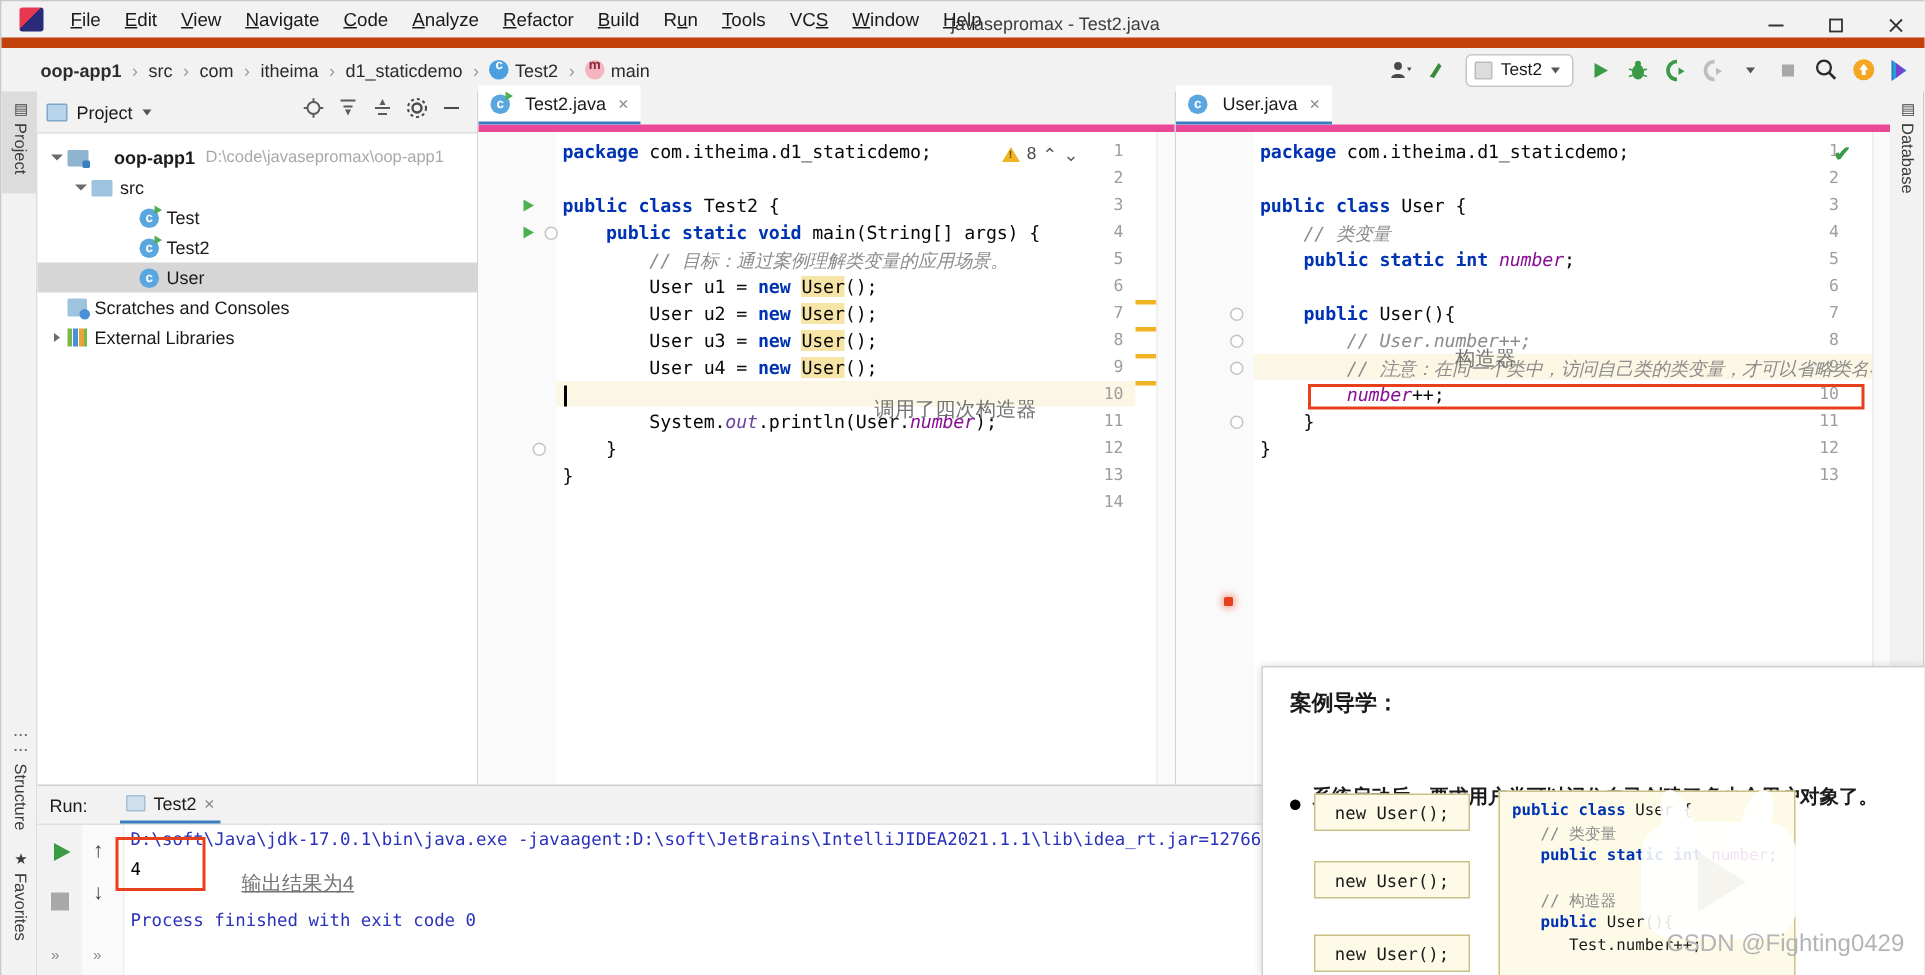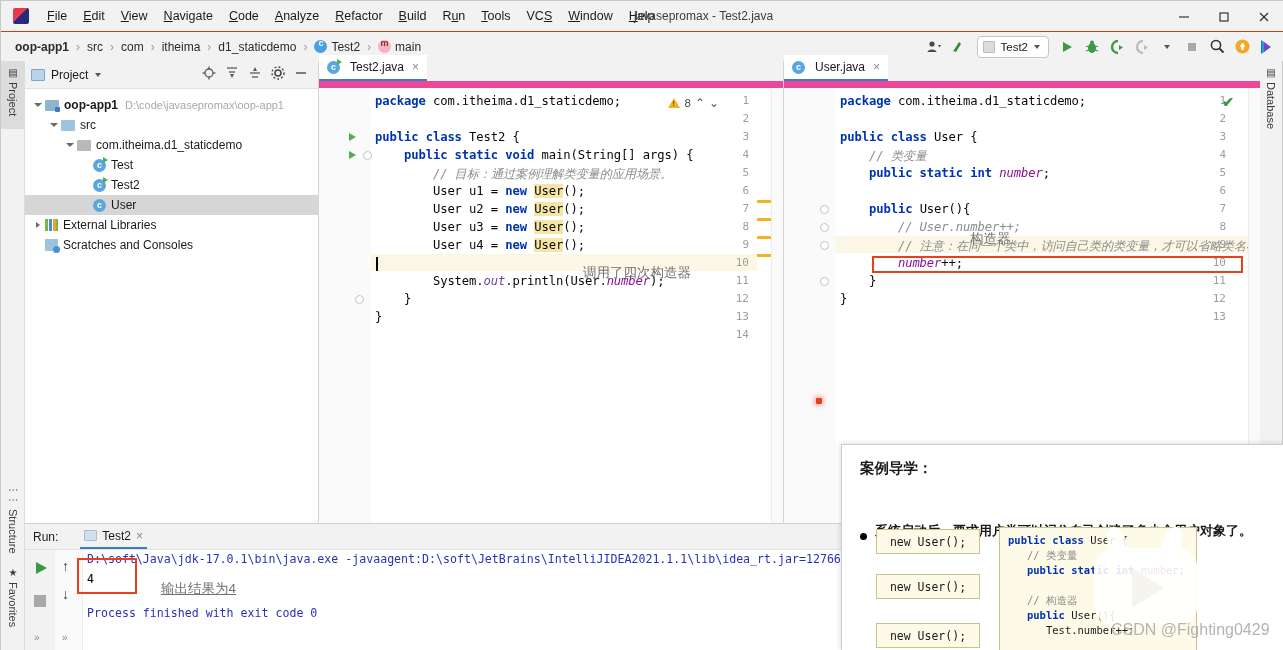--- a/index.html
+++ b/index.html
@@ -10,21 +10,21 @@
   }
   #app {
     position: relative; width: 1283px; height: 650px;
     background: #f2f2f2; border: 1px solid #c9c9c9;
   }
 
   
   .menubar {
     position: absolute; left: 0; top: 0; width: 1283px; height: 31px;
     background: #f2f2f2; display: flex; align-items: center;
-    border-bottom: 1px solid #c2410c;
+    border-bottom: 7px solid #c2410c;
   }
   .app-logo {
     width: 16px; height: 16px; margin-left: 12px; margin-right: 10px;
     background: linear-gradient(135deg,#e8384f 0%, #e8384f 45%, #2a2a7a 45%, #2a2a7a 100%);
     border-radius: 2px; flex: 0 0 auto;
   }
   .menu-item {
     font-size: 12.5px; color: #1a1a1a; padding: 3px 8px; cursor: default;
     white-space: nowrap;
   }
@@ -173,33 +173,33 @@
   }
   .ic-scratch {
     width: 13px; height: 12px; background: #9dc3de; border-radius: 1px; flex:0 0 auto;
     margin-right: 5px; position: relative;
   }
   .ic-scratch::after {
     content:""; position:absolute; right:-2px; bottom:-2px; width:7px; height:7px;
     background:#4a90d9; border-radius:50%;
   }
   .tpath { color: #a8a8a8; font-size: 11px; margin-left: 7px; }
-  .bold { font-weight: bold; }
+  .bold { font-weight: bold; margin-left: 12px; }
 
   
   .editor-left {
     position: absolute; left: 318px; top: 60px; width: 465px; height: 462px; background: #fff;
     border-right: 1px solid #d4d4d4;
   }
   .editor-right {
     position: absolute; left: 783px; top: 60px; width: 476px; height: 462px; background: #fff;
   }
   .tabstrip {
     height: 27px; background: #f2f2f2; display: flex; align-items: flex-end;
-    border-bottom: 7px solid #ec4899;
+    border-bottom: 5px solid #ec4899;
   }
   .etab {
     height: 26px; display: flex; align-items: center; gap: 5px; padding: 0 8px;
     background: #ffffff; font-size: 12px; color: #1a1a1a; border-bottom: 2px solid #3b7ec0;
   }
   .etab .x { color: #8a8a8a; font-size: 12px; margin-left: 3px; }
 
   .code-area { position: relative; height: 435px; background: #fff; overflow: hidden; }
   .gutter {
     position: absolute; left: 0; top: 0; width: 52px; height: 100%; background: #fafafa;
@@ -577,54 +577,47 @@
           <span class="ic-module"></span>
           <span class="bold">oop-app1</span>
           <span class="tpath">D:\code\javasepromax\oop-app1</span>
         </div>
         <div class="tnode" style="padding-left: 22px;">
           <span class="tw">
             <span class="chev open"></span>
           </span>
           <span class="ic-folder"></span>
           <span>src</span>
-        </div>
-        <div class="tnode" style="padding-left: 38px;">
-          <span class="tw">
-            <span class="chev open"></span>
-          </span>
-          <span class="ic-pkg"></span>
-          <span>com.itheima.d1_staticdemo</span>
         </div>
         <div class="tnode" style="padding-left: 54px;">
           <span class="tw"></span>
           <span class="ic-jcls run"></span>
           <span>Test</span>
         </div>
         <div class="tnode" style="padding-left: 54px;">
           <span class="tw"></span>
           <span class="ic-jcls run"></span>
           <span>Test2</span>
         </div>
         <div class="tnode sel" style="padding-left: 54px;">
           <span class="tw"></span>
           <span class="ic-jcls"></span>
           <span>User</span>
         </div>
         <div class="tnode" style="padding-left: 6px;">
+          <span class="tw"></span>
+          <span class="ic-scratch"></span>
+          <span>Scratches and Consoles</span>
+        </div>
+        <div class="tnode" style="padding-left: 6px;">
           <span class="tw">
             <span class="chev"></span>
           </span>
           <span class="ic-lib"></span>
           <span>External Libraries</span>
-        </div>
-        <div class="tnode" style="padding-left: 6px;">
-          <span class="tw"></span>
-          <span class="ic-scratch"></span>
-          <span>Scratches and Consoles</span>
         </div>
       </div>
   </div>
 
   <div class="editor-left">
     <div class="tabstrip">
       <div class="etab">
         <span class="ic-jcls run"></span>
         <span>Test2.java</span>
         <span class="x">×</span>

